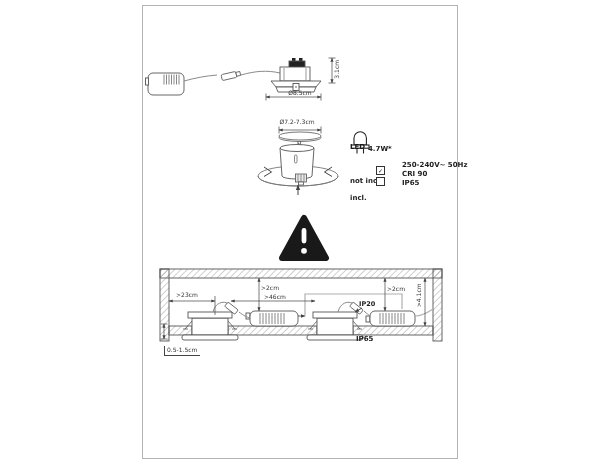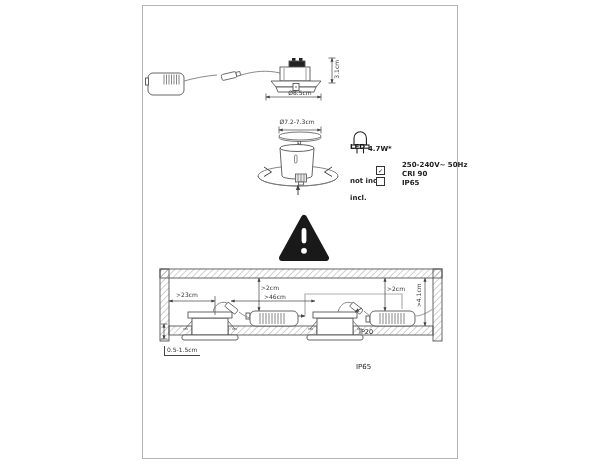--- a/index.html
+++ b/index.html
@@ -4,21 +4,21 @@
 <style>
   html,body{margin:0;padding:0;background:#fff;}
   .canvas{position:relative;width:600px;height:466px;background:#ffffff;overflow:hidden;
           font-family:"DejaVu Sans",sans-serif;color:#222;}
   .sheet{position:absolute;left:142px;top:5px;width:314px;height:452px;
          border:1.5px solid #b3b3b3;background:#fff;}
   svg{position:absolute;overflow:visible;}
   .lbl{position:absolute;font-size:6.5px;line-height:1.1;color:#333;white-space:nowrap;}
   .ctr{text-align:center;}
   .rot{transform:rotate(-90deg);transform-origin:center center;}
-  .bold{font-weight:normal;color:#1c1c1c;margin-top:28px;}
+  .bold{font-weight:bold;color:#1c1c1c;}
   .spec{position:absolute;font-size:7px;font-weight:bold;color:#1c1c1c;white-space:nowrap;line-height:1;}
   .chk{position:absolute;width:7px;height:7px;border:0.9px solid #333;background:#fff;
        display:flex;align-items:center;justify-content:center;font-size:6px;line-height:1;color:#111;}
   .thickbox{border-left:0.9px solid #444;border-bottom:0.9px solid #444;padding:1px 3px 1px 2px;}
 </style>
 </head>
 <body>
 
 <div class="canvas">
   <div class="sheet"></div>

